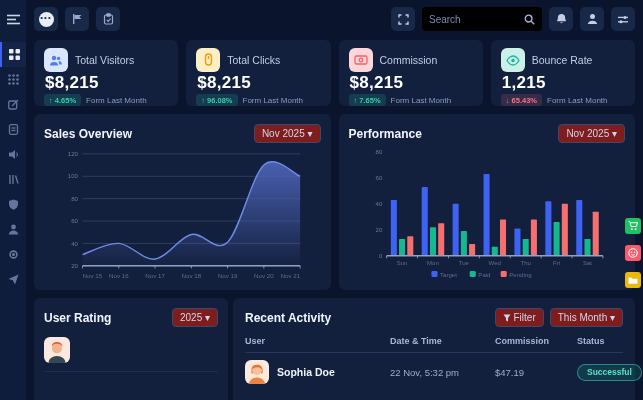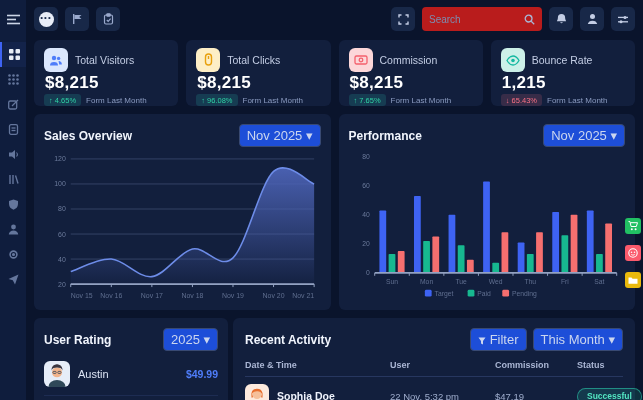--- a/index.html
+++ b/index.html
@@ -14,46 +14,46 @@
   .nav-item { height:25px; display:flex; align-items:center; justify-content:center; width:100%; color:#64769c; cursor:pointer; }
   .nav-item.active { color:#e8edf7; border-left:2px solid #3e63f3; background:#13234a; }
 
   
   .main { flex:1; display:flex; flex-direction:column; min-width:0; }
   .topbar { height:38px; display:flex; align-items:center; gap:7px; padding:0 8px; flex-shrink:0; }
   .icon-btn { width:24px; height:24px; border-radius:5px; background:#182848; display:flex; align-items:center; justify-content:center; color:#9aa9cc; cursor:pointer; flex-shrink:0; }
   .chat-bub { width:15px; height:15px; background:#e8edf7; border-radius:50%; display:flex; align-items:center; justify-content:center; }
   .chat-bub i { font-style:normal; color:#182848; font-size:8px; letter-spacing:1px; line-height:0; margin-top:-3px; }
   .spacer { flex:1; }
-  .search { width:120px; height:24px; background:#b91c1c; border-radius:4px; display:flex; align-items:center; padding:0 7px; gap:4px; }
+  .search { width:120px; height:24px; background:#000000; border-radius:4px; display:flex; align-items:center; padding:0 7px; gap:4px; }
   .search input { flex:1; min-width:0; background:transparent; border:none; outline:none; color:#cdd8ee; font-size:10px; }
   .search input::placeholder { color:#7d8db0; }
 
   .content { flex:1; padding:2px 8px 0 8px; display:flex; flex-direction:column; gap:8px; min-height:0; }
 
   
   .stats-row { display:flex; gap:8px; }
   .card { background:#121f3d; border-radius:6px; }
   .stat-card { flex:1; height:66px; padding:8px 10px; display:flex; flex-direction:column; justify-content:space-between; }
   .stat-top { display:flex; align-items:center; gap:7px; }
   .stat-icon { width:24px; height:24px; border-radius:6px; display:flex; align-items:center; justify-content:center; }
   .stat-label { font-size:10.5px; color:#c3cde4; }
   .stat-value { font-size:17px; font-weight:bold; color:#ffffff; letter-spacing:.3px; margin:1px 0 1px 1px; }
   .stat-bottom { display:flex; align-items:center; gap:5px; }
-  .badge { font-size:7.5px; font-weight:normal; padding:1.5px 5px; border-radius:3px; }
+  .badge { font-size:7.5px; font-weight:bold; padding:1.5px 5px; border-radius:3px; }
   .badge.up { background:rgba(45,212,191,.16); color:#2fd3a5; }
   .badge.down { background:rgba(251,113,133,.16); color:#fb7185; }
   .stat-note { font-size:8px; color:#8b9bc0; }
 
   
   .charts-row { display:flex; gap:8px; }
-  .chart-card { flex:1; height:196px; padding:10px; display:flex; flex-direction:column; }
+  .chart-card { flex:1; height:176px; padding:10px; display:flex; flex-direction:column; }
   .card-head { display:flex; align-items:center; justify-content:space-between; margin-bottom:2px; }
   .card-title { font-size:12px; font-weight:bold; color:#f1f5fd; }
-  .drop-btn { border:1px solid #384972; border-radius:4px; background:#1d4ed8; color:#cbd6ef; font-size:13px; padding:3px 7px; cursor:pointer; white-space:nowrap; }
+  .drop-btn { border:1px solid #384972; border-radius:4px; background:#7f1d1d; color:#cbd6ef; font-size:10px; padding:3px 7px; cursor:pointer; white-space:nowrap; }
 
   
   .bottom-row { display:flex; gap:5px; flex:1; min-height:0; }
   .rating-card { width:194px; flex-shrink:0; padding:10px; height:120px; }
   .rating-item { display:flex; align-items:center; gap:8px; padding:8px 0; border-bottom:1px solid #1d2c52; }
   .avatar { width:26px; height:26px; border-radius:6px; overflow:hidden; flex-shrink:0; display:flex; align-items:flex-end; justify-content:center; }
   .rating-name { flex:1; font-size:11px; color:#dbe3f3; }
   .rating-price { font-size:10.5px; font-weight:bold; color:#4f7df9; }
 
   .activity-card { flex:1; padding:10px 12px; height:120px; min-width:0; }
@@ -430,34 +430,20 @@
         </div>
       </div>
 
       <div class="bottom-row">
         <div class="card rating-card">
           <div class="card-head">
             <span class="card-title">User Rating</span>
             <button class="drop-btn">2025 ▾</button>
           </div>
           <div class="rating-item">
-            <span class="avatar" style="background:#e6edf8">
-                <svg width="26" height="26" viewBox="0 0 24 24">
-                  <path d="M4,24 a8,6.5 0 0 1 16,0 Z" fill="#2f4858"></path>
-                  <circle cx="12" cy="10.5" r="4.6" fill="#f2b48c"></circle>
-                  <path d="M7,9 a5,4.6 0 0 1 10,0 l0,-1 a5,5 0 0 0 -10,0 Z" fill="#3b3640"></path>
-                  <path d="M7.2,8.2 C8,5.4 16,5.4 16.8,8.2 L16.8,7 A5,5 0 0 0 7.2,7 Z" fill="#3b3640"></path>
-                  <rect x="8.2" y="9.6" width="3.1" height="1.9" rx="0.9" fill="none" stroke="#46505e" stroke-width="0.8"></rect>
-                  <rect x="12.7" y="9.6" width="3.1" height="1.9" rx="0.9" fill="none" stroke="#46505e" stroke-width="0.8"></rect>
-                </svg>
-              </span>
-            <span class="rating-name">Austin</span>
-            <span class="rating-price">$49.99</span>
-          </div>
-          <div class="rating-item">
             <span class="avatar" style="background:#fbe9e1">
                 <svg width="26" height="26" viewBox="0 0 24 24">
                   <path d="M4,24 a8,6.5 0 0 1 16,0 Z" fill="#37474f"></path>
                   <circle cx="12" cy="10.5" r="4.6" fill="#f2b48c"></circle>
                   <path d="M7.2,9.5 C7.2,5 16.8,5 16.8,9.5 L16.8,7.5 A5.2,4.8 0 0 0 7.2,7.5 Z" fill="#e2572b"></path>
                 </svg>
               </span>
 
           </div>
         </div>
@@ -466,22 +452,22 @@
           <div class="activity-head">
             <span class="card-title">Recent Activity</span>
             <span class="head-actions">
               <button class="drop-btn"><svg style="display:inline-block;vertical-align:-1px" width="8" height="8" viewBox="0 0 8 8" fill="#cbd6ef">
                     <path d="M0.5,0.5 h7 L5,4 V7.5 L3,6.5 V4 Z"></path>
                   </svg> <span>Filter</span></button>
               <button class="drop-btn">This Month ▾</button>
             </span>
           </div>
           <div class="tbl-head">
+            <span>User</span>
             <span>Date &amp; Time</span>
-            <span>User</span>
             <span>Commission</span>
             <span>Status</span>
           </div>
           <div class="tbl-row">
             <span class="user-cell">
               <span class="avatar" style="width:24px;height:24px;background:#fdeadd">
                   <svg width="24" height="24" viewBox="0 0 24 24">
                     <path d="M4,24 a8,6.5 0 0 1 16,0 Z" fill="#f0823c"></path>
                     <circle cx="12" cy="10.5" r="4.6" fill="#f5c09a"></circle>
                     <path d="M6.8,12 C6,5.5 18,5.5 17.2,12 L17.5,9 A5.6,5.2 0 0 0 6.5,9 Z" fill="#e8702f"></path>

